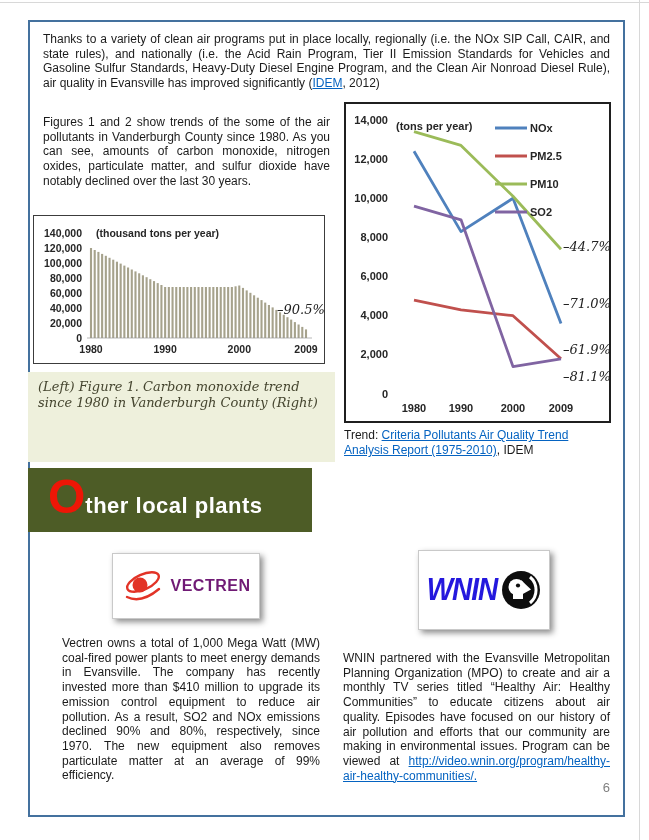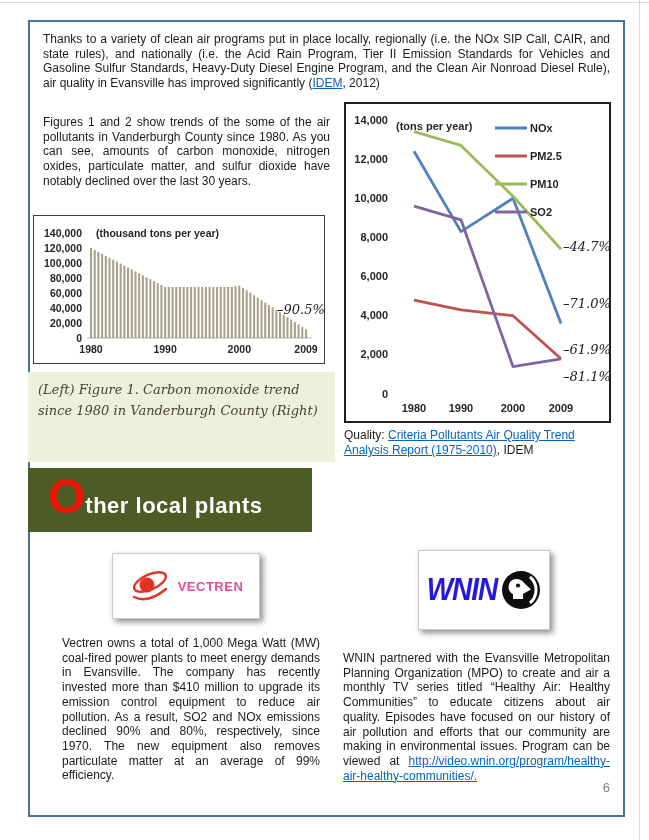--- a/index.html
+++ b/index.html
@@ -10,31 +10,31 @@
   .frame{position:absolute;left:28px;top:20px;width:593px;height:793px;border:2px solid #44719e;background:#fff;}
   p{margin:0;}
   .body-text{font-size:12px;line-height:14.7px;text-align:justify;}
   a.link{color:#0563c1;text-decoration:underline;cursor:pointer;}
   .intro{position:absolute;left:13px;top:10px;width:567px;}
   .fig-intro{position:absolute;left:13px;top:93px;width:287px;}
   .chart1{position:absolute;left:3px;top:193px;width:290px;height:147px;border:1px solid #3c3c3c;background:#fff;}
   .chart2{position:absolute;left:314px;top:80px;width:263px;height:317px;border:2px solid #1f1f1f;background:#fff;}
   .caption-box{position:absolute;left:-2px;top:350px;width:307px;height:90px;background:#eef0dc;
                box-sizing:border-box;padding:7px 10px;color:#45452f;
-               font-family:"DejaVu Serif",serif;font-style:italic;font-size:13px;line-height:21px;}
+               font-family:"DejaVu Serif",serif;font-style:italic;font-size:13px;line-height:16px;}
   .caption-box .just{text-align:justify;}
   .source-line{position:absolute;left:314px;top:406px;width:268px;font-size:12px;line-height:15px;}
   .heading-bar{position:absolute;left:-2px;top:446px;width:284px;height:64px;background:#4d5c26;
                display:flex;align-items:baseline;padding-left:20px;box-sizing:border-box;}
   .heading-initial{color:#ee1606;font-size:48px;font-weight:700;line-height:58px;font-family:"Liberation Sans",sans-serif;}
   .heading-rest{color:#ffffff;font-size:22px;font-weight:700;letter-spacing:.5px;}
   .logo-box{position:absolute;background:#fff;border:1px solid #c9c9c9;box-shadow:3px 3px 6px rgba(0,0,0,.45);
             display:flex;align-items:center;justify-content:center;}
   .vectren-box{left:82px;top:531px;width:146px;height:64px;gap:5px;}
-  .vectren-text{color:#ec4899;font-size:13px;font-weight:700;letter-spacing:.5px;}
+  .vectren-text{color:#701a75;font-size:16px;font-weight:700;letter-spacing:.5px;}
   .wnin-box{left:388px;top:528px;width:130px;height:78px;gap:4px;justify-content:center;}
   .wnin-text{color:#2418dd;font-size:28px;font-weight:900;font-style:italic;letter-spacing:-1px;
              transform:scaleY(1.15);display:inline-block;}
   .col-left{position:absolute;left:32px;top:614px;width:258px;}
   .col-right{position:absolute;left:313px;top:614px;width:267px;word-break:break-word;margin-top:15px;}
   .page-num{position:absolute;left:560px;top:758px;width:20px;text-align:right;color:#7f7f7f;font-size:13px;}
   svg text.tick{font:700 10.5px "Liberation Sans",sans-serif;fill:#262626;}
   svg text.tick2{font:700 11px "Liberation Sans",sans-serif;fill:#262626;}
   svg text.hand,svg text.hand2{font:italic 13px "DejaVu Serif",serif;fill:#222;}
 </style>
@@ -157,21 +157,21 @@
         <text x="68" y="308" text-anchor="middle" class="tick2">1980</text>
         <text x="115" y="308" text-anchor="middle" class="tick2">1990</text>
         <text x="167" y="308" text-anchor="middle" class="tick2">2000</text>
         <text x="215" y="308" text-anchor="middle" class="tick2">2009</text>
       </svg>
 
     <div class="caption-box">
       <div>(Left) Figure 1. Carbon monoxide trend since 1980 in Vanderburgh County (Right)</div>
     </div>
 
-    <p class="source-line"><span>Quality: </span><a class="link" href="#">Criteria Pollutants Air Quality Trend Analysis Report (1975-2010)</a><span>, IDEM</span></p>
+    <p class="source-line"><span>Trend: </span><a class="link" href="#">Criteria Pollutants Air Quality Trend Analysis Report (1975-2010)</a><span>, IDEM</span></p>
 
     <div class="heading-bar">
       <span class="heading-initial">O</span>
         <span class="heading-rest">ther local plants</span>
     </div>
 
     <div class="logo-box vectren-box">
       <svg width="44" height="40" viewBox="0 0 44 40">
         <ellipse cx="21" cy="16" rx="17" ry="7.5" transform="rotate(-24 21 16)" fill="none" stroke="#e23327" stroke-width="2.4"></ellipse>
         <path d="M5,31 Q19,38 37,23" fill="none" stroke="#e23327" stroke-width="2.4" stroke-linecap="round"></path>

